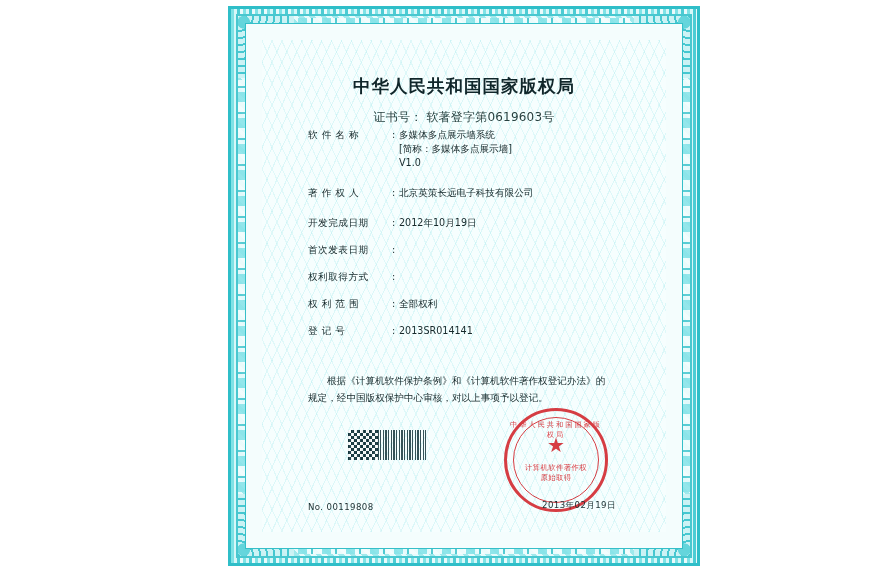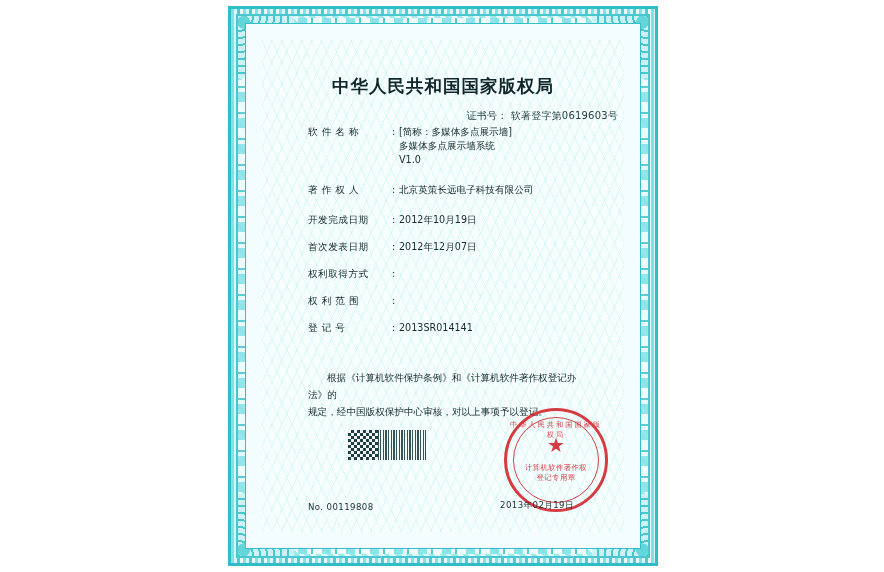--- a/index.html
+++ b/index.html
@@ -19,21 +19,21 @@
     width: 884px;
     height: 572px;
     background: #ffffff;
   }
 
   
   .cert {
     position: absolute;
     left: 228px;
     top: 6px;
-    width: 430px;
+    width: 472px;
     height: 560px;
     background: #f3fdfd;
   }
 
   
   .frame-outer {
     position: absolute;
     inset: 0;
     border: 3px solid #2fbec8;
     background:
@@ -146,22 +146,22 @@
   .title-main {
     text-align: center;
     font-family: "DejaVu Serif", "Liberation Serif", serif;
     font-size: 19.5px;
     letter-spacing: 1.5px;
     color: #0d2327;
     margin-top: 14px;
     font-weight: 700;
   }
   .cert-no-line {
-    text-align: right;
-    font-size: 10px;
+    text-align: center;
+    font-size: 12px;
     color: #27403f;
     margin-top: 11px;
     letter-spacing: .2px;
   }
 
   .fields {
     margin-top: 2px;
     padding-left: 40px;
     padding-right: 18px;
   }
@@ -317,52 +317,52 @@
 
       <div class="title-issuer">中华人民共和国国家版权局</div>
       <div class="cert-no-line">证书号： 软著登字第0619603号</div>
 
       <div class="fields">
 
         <div class="row gap-lg">
           <span class="label">软 件 名 称</span>
           <span class="colon">:</span>
           <span class="value">
+            <span class="sub">多媒体多点展示墙系统</span>
             <span class="sub">[简称：多媒体多点展示墙]</span>
-            <span class="sub">多媒体多点展示墙系统</span>
             <span class="sub">V1.0</span>
           </span>
         </div>
 
         <div class="row gap-lg">
           <span class="label">著 作 权 人</span>
           <span class="colon">:</span>
           <span class="value">北京英策长远电子科技有限公司</span>
         </div>
 
         <div class="row gap-md">
           <span class="label">开发完成日期</span>
           <span class="colon">:</span>
           <span class="value">2012年10月19日</span>
         </div>
 
         <div class="row gap-md">
           <span class="label">首次发表日期</span>
           <span class="colon">:</span>
-          <span class="value">2012年12月07日</span>
         </div>
 
         <div class="row gap-md">
           <span class="label">权利取得方式</span>
           <span class="colon">:</span>
         </div>
 
         <div class="row gap-md">
           <span class="label">权 利 范 围</span>
           <span class="colon">:</span>
+          <span class="value">全部权利</span>
         </div>
 
         <div class="row">
           <span class="label">登 记 号</span>
           <span class="colon">:</span>
           <span class="value">2013SR014141</span>
         </div>
 
       </div>
 
@@ -373,21 +373,21 @@
 
       <div class="barcode"></div>
       <div class="barcode-qr"></div>
 
       <div class="seal">
         <div class="ring"></div>
         <div class="arc-text">中华人民共和国国家版权局</div>
         <div class="star">★</div>
         <div class="mid-text">
           <span>计算机软件著作权</span><br>
-          <span>登记专用章</span>
+          <span>原始取得</span>
         </div>
       </div>
 
       <div class="footer-no">No. 00119808</div>
       <div class="footer-date">2013年02月19日</div>
 
     </div>
   </div>
 </div>
 

